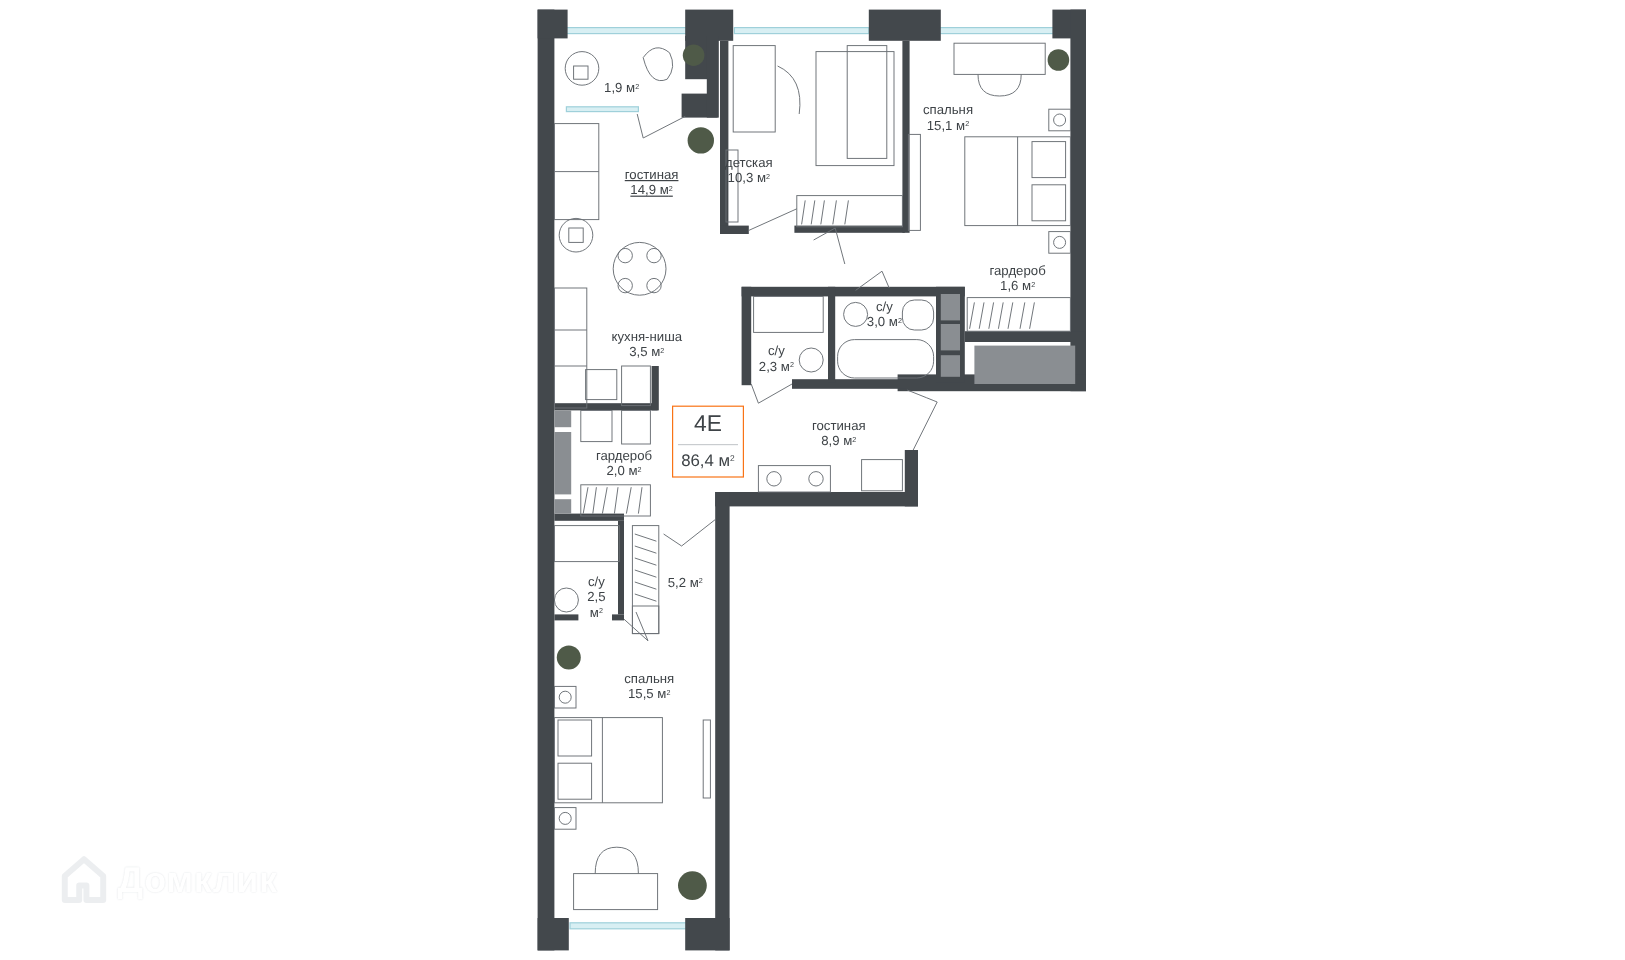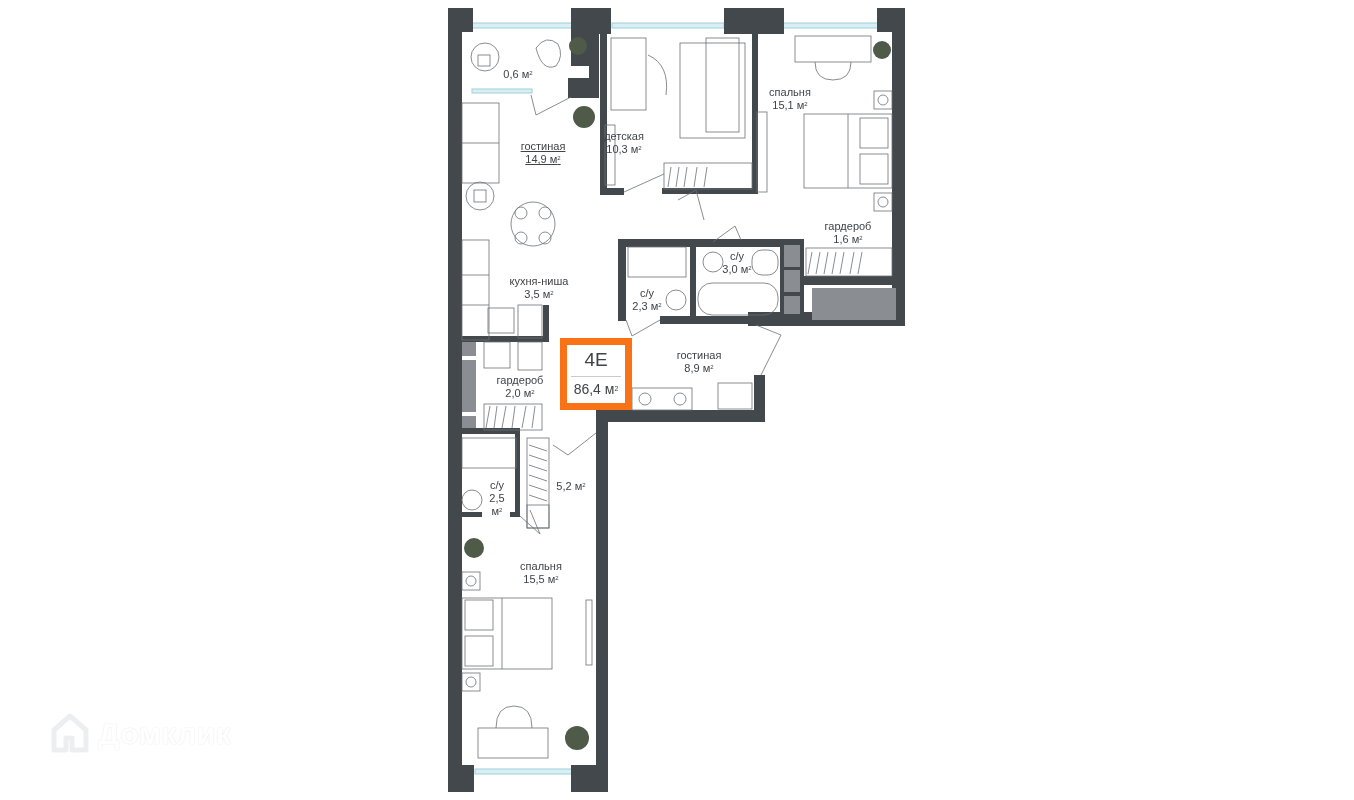--- a/index.html
+++ b/index.html
@@ -1,20 +1,20 @@
 <!DOCTYPE html>
 <html><head>
 <meta charset="utf-8">
 <style>
   html, body { margin: 0; padding: 0; background: #ffffff; }
   body { width: 1354px; height: 800px; position: relative; overflow: hidden; font-family: "Liberation Sans", sans-serif; }
   #plan { position: absolute; left: 0; top: 0; width: 1354px; height: 800px; }
   .lbl { position: absolute; color: #3e4347; font-size: 11px; line-height: 13px; text-align: center; white-space: nowrap; transform: translateX(-50%); font-family: "Liberation Sans", sans-serif; }
   .lbl sup { font-size: 6px; vertical-align: top; position: relative; top: -1px; }
-  .badge { position: absolute; left: 560px; top: 338px; width: 58px; height: 58px; border: 7px solid #f97316; background: #fff; text-align: center; color: #3e4347; }
+  .badge { position: absolute; left: 560px; top: 338px; width: 58px; height: 58px; border: 1px solid #f97316; background: #fff; text-align: center; color: #3e4347; }
   .badge .code { font-size: 19px; line-height: 22px; margin-top: 4px; }
   .badge .hr { height: 1px; background: #c9cccf; margin: 5px 4px 3px; }
   .badge .area { font-size: 14px; line-height: 18px; }
   .badge .area sup { font-size: 7px; vertical-align: top; }
   .logo { position: absolute; left: 48px; top: 712px; display: flex; align-items: center; gap: 6px; opacity: 0.95; }
   .logo .word { font-size: 30px; font-weight: bold; color: #ffffff; letter-spacing: 0.5px; text-shadow: 0 0 1px #e4e6e8, 0 0 2px #eceef0; font-family: "Liberation Sans", sans-serif; }
 </style>
 </head>
 <body>
 
@@ -185,21 +185,21 @@
     <path d="M520 516 l20 18 l-10 -24"></path>
   </g>
 </svg>
 
 <div class="badge">
   <div class="code">4E</div>
   <div class="hr"></div>
   <div class="area"><span>86,4 м</span><sup>2</sup></div>
 </div>
 
-<div class="lbl" style="left:518px;top:68px;"><span>0,6 м</span><sup>2</sup></div>
+<div class="lbl" style="left:518px;top:68px;"><span>1,9 м</span><sup>2</sup></div>
 
 <div class="lbl" style="left:543px;top:140px;text-decoration:underline;"><div>гостиная</div><span>14,9 м</span><sup>2</sup></div>
 
 <div class="lbl" style="left:624px;top:130px;"><div>детская</div><span>10,3 м</span><sup>2</sup></div>
 
 <div class="lbl" style="left:790px;top:86px;"><div>спальня</div><span>15,1 м</span><sup>2</sup></div>
 
 <div class="lbl" style="left:848px;top:220px;"><div>гардероб</div><span>1,6 м</span><sup>2</sup></div>
 
 <div class="lbl" style="left:539px;top:275px;"><div>кухня-ниша</div><span>3,5 м</span><sup>2</sup></div>

